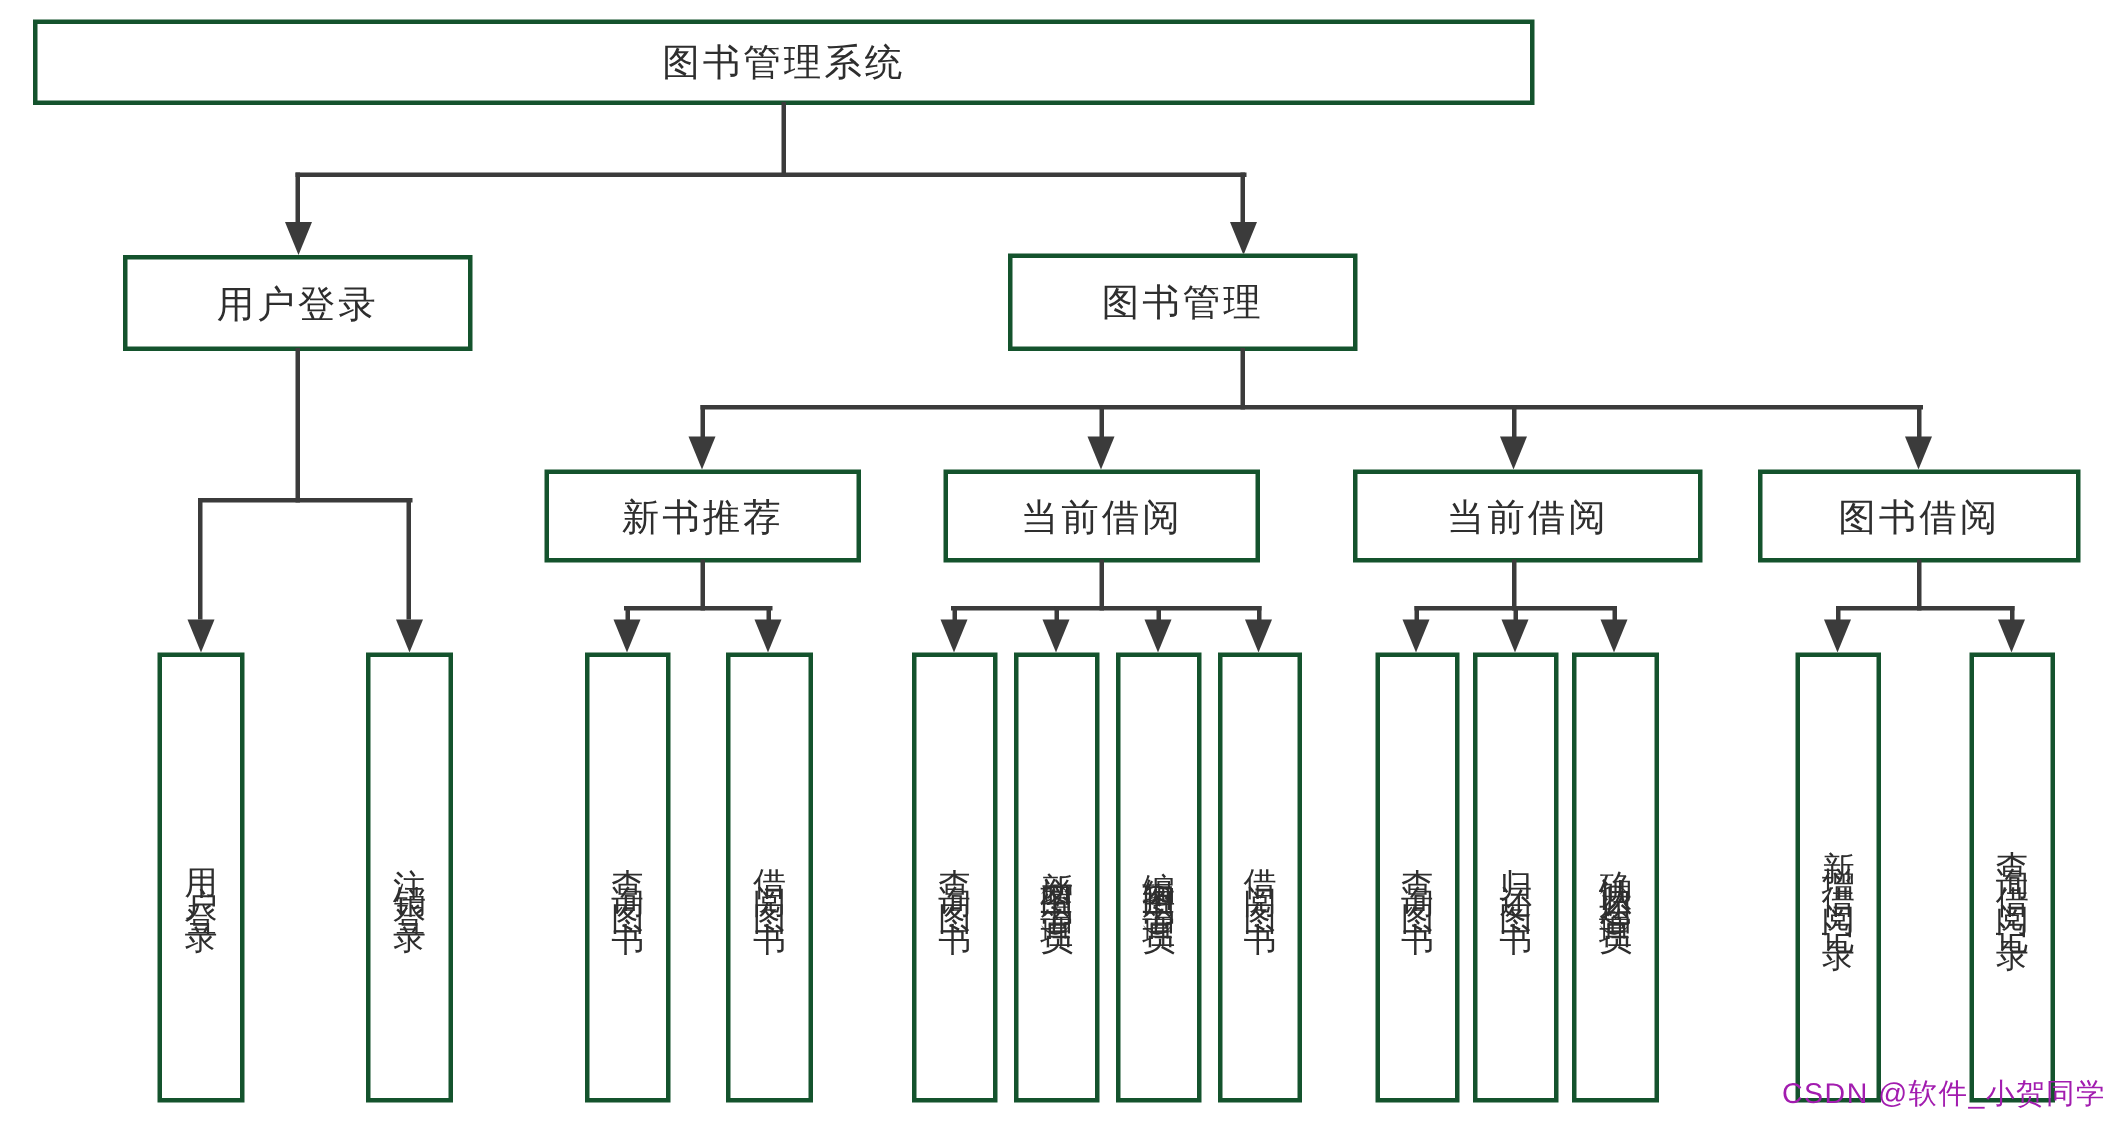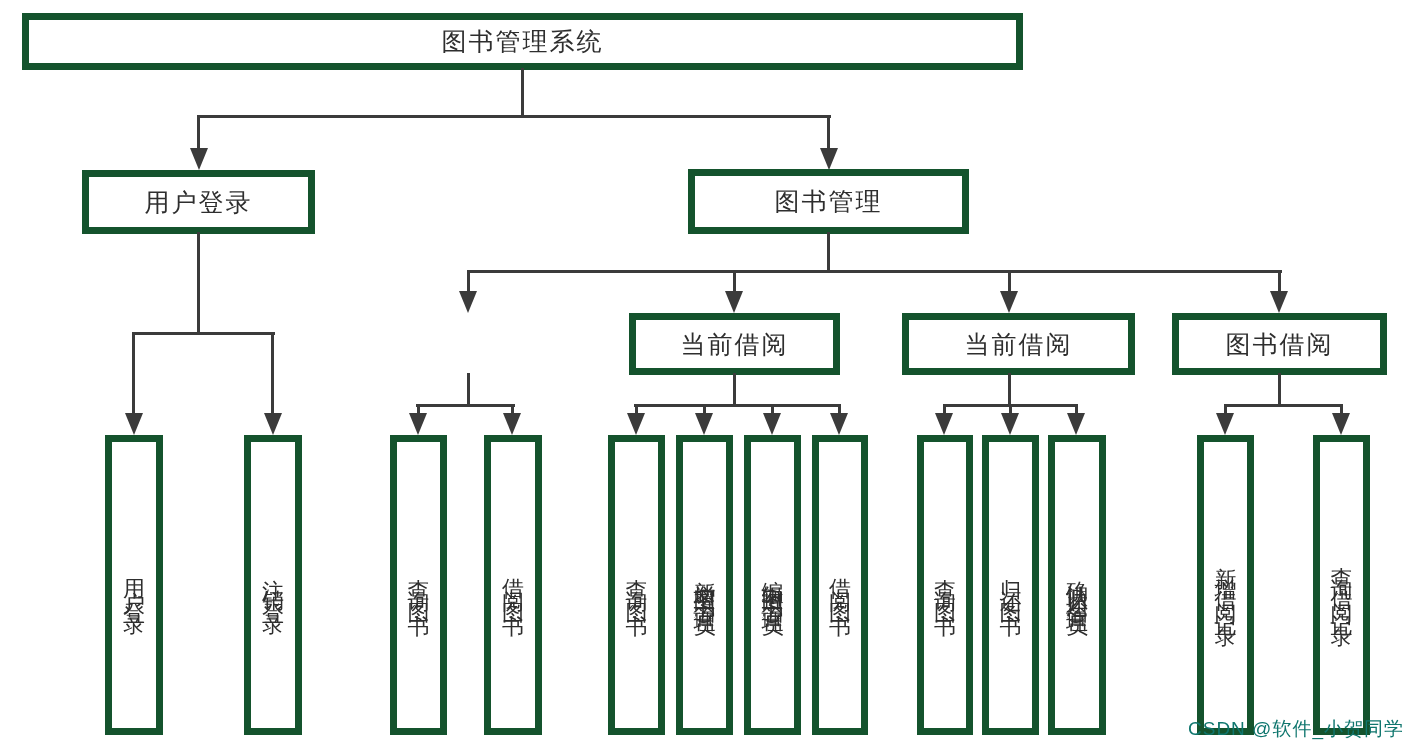--- a/index.html
+++ b/index.html
@@ -1,38 +1,38 @@
 <!DOCTYPE html>
 <html><head>
 <meta charset="utf-8">
 <style>
   html,body{margin:0;padding:0;background:#fff;}
   .canvas{
     position:relative;width:1405px;height:747px;background:#ffffff;
     font-family:"Liberation Sans","DejaVu Sans",sans-serif;color:#2e2e2e;overflow:hidden;
   }
   .box{
-    position:absolute;border:7px solid #14532d;background:#ffffff;
+    position:absolute;border:3px solid #14532d;background:#ffffff;
     display:flex;align-items:center;justify-content:center;box-sizing:border-box;
   }
   .hlabel{font-size:25px;letter-spacing:2px;white-space:nowrap;}
   .vtext{
     writing-mode:vertical-rl;text-orientation:mixed;
     font-size:22px;letter-spacing:12px;line-height:1;white-space:nowrap;
   }
   .vtext.long{letter-spacing:5px;}
   .line{position:absolute;background:#3b3b3b;}
   .ah{
     position:absolute;width:0;height:0;
     border-left:9px solid transparent;border-right:9px solid transparent;
     border-top:22px solid #3b3b3b;
   }
   .wm{
     position:absolute;left:1188px;top:716px;
-    font-size:19px;color:#0f766e;letter-spacing:1px;white-space:nowrap;
+    font-size:19px;color:#a21caf;letter-spacing:1px;white-space:nowrap;
   }
 </style>
 </head>
 <body>
 
 <div class="canvas">
 
   <div class="box" style="left:22px;top:13px;width:1001px;height:57px;">
     <span class="hlabel">图书管理系统</span>
   </div>
@@ -40,21 +40,21 @@
   <div class="line" style="left:521px;top:68px;width:3px;height:50px;"></div>
   <div class="line" style="left:197px;top:115px;width:634px;height:3px;"></div>
   <div class="line" style="left:197px;top:115px;width:3px;height:35px;"></div>
   <div class="line" style="left:827px;top:115px;width:3px;height:35px;"></div>
   <div class="ah" style="left:190px;top:148px;"></div>
   <div class="ah" style="left:820px;top:148px;"></div>
 
   <div class="box" style="left:82px;top:170px;width:233px;height:64px;">
     <span class="hlabel">用户登录</span>
   </div>
-  <div class="box" style="left:688px;top:169px;width:281px;height:65px;">
+  <div class="box" style="left:672px;top:169px;width:233px;height:65px;">
     <span class="hlabel">图书管理</span>
   </div>
 
   <div class="line" style="left:197px;top:232px;width:3px;height:103px;"></div>
   <div class="line" style="left:132px;top:332px;width:143px;height:3px;"></div>
   <div class="line" style="left:132px;top:332px;width:3px;height:81px;"></div>
   <div class="line" style="left:271px;top:332px;width:3px;height:81px;"></div>
   <div class="ah" style="left:125px;top:413px;"></div>
   <div class="ah" style="left:264px;top:413px;"></div>
 
@@ -62,20 +62,23 @@
   <div class="line" style="left:467px;top:270px;width:815px;height:3px;"></div>
   <div class="line" style="left:467px;top:270px;width:3px;height:23px;"></div>
   <div class="line" style="left:733px;top:270px;width:3px;height:23px;"></div>
   <div class="line" style="left:1008px;top:270px;width:3px;height:23px;"></div>
   <div class="line" style="left:1278px;top:270px;width:3px;height:23px;"></div>
   <div class="ah" style="left:459px;top:291px;"></div>
   <div class="ah" style="left:725px;top:291px;"></div>
   <div class="ah" style="left:1000px;top:291px;"></div>
   <div class="ah" style="left:1270px;top:291px;"></div>
 
+  <div class="box" style="left:363px;top:313px;width:211px;height:62px;">
+    <span class="hlabel">新书推荐</span>
+  </div>
   <div class="box" style="left:629px;top:313px;width:211px;height:62px;">
     <span class="hlabel">当前借阅</span>
   </div>
   <div class="box" style="left:902px;top:313px;width:233px;height:62px;">
     <span class="hlabel">当前借阅</span>
   </div>
   <div class="box" style="left:1172px;top:313px;width:215px;height:62px;">
     <span class="hlabel">图书借阅</span>
   </div>
 

